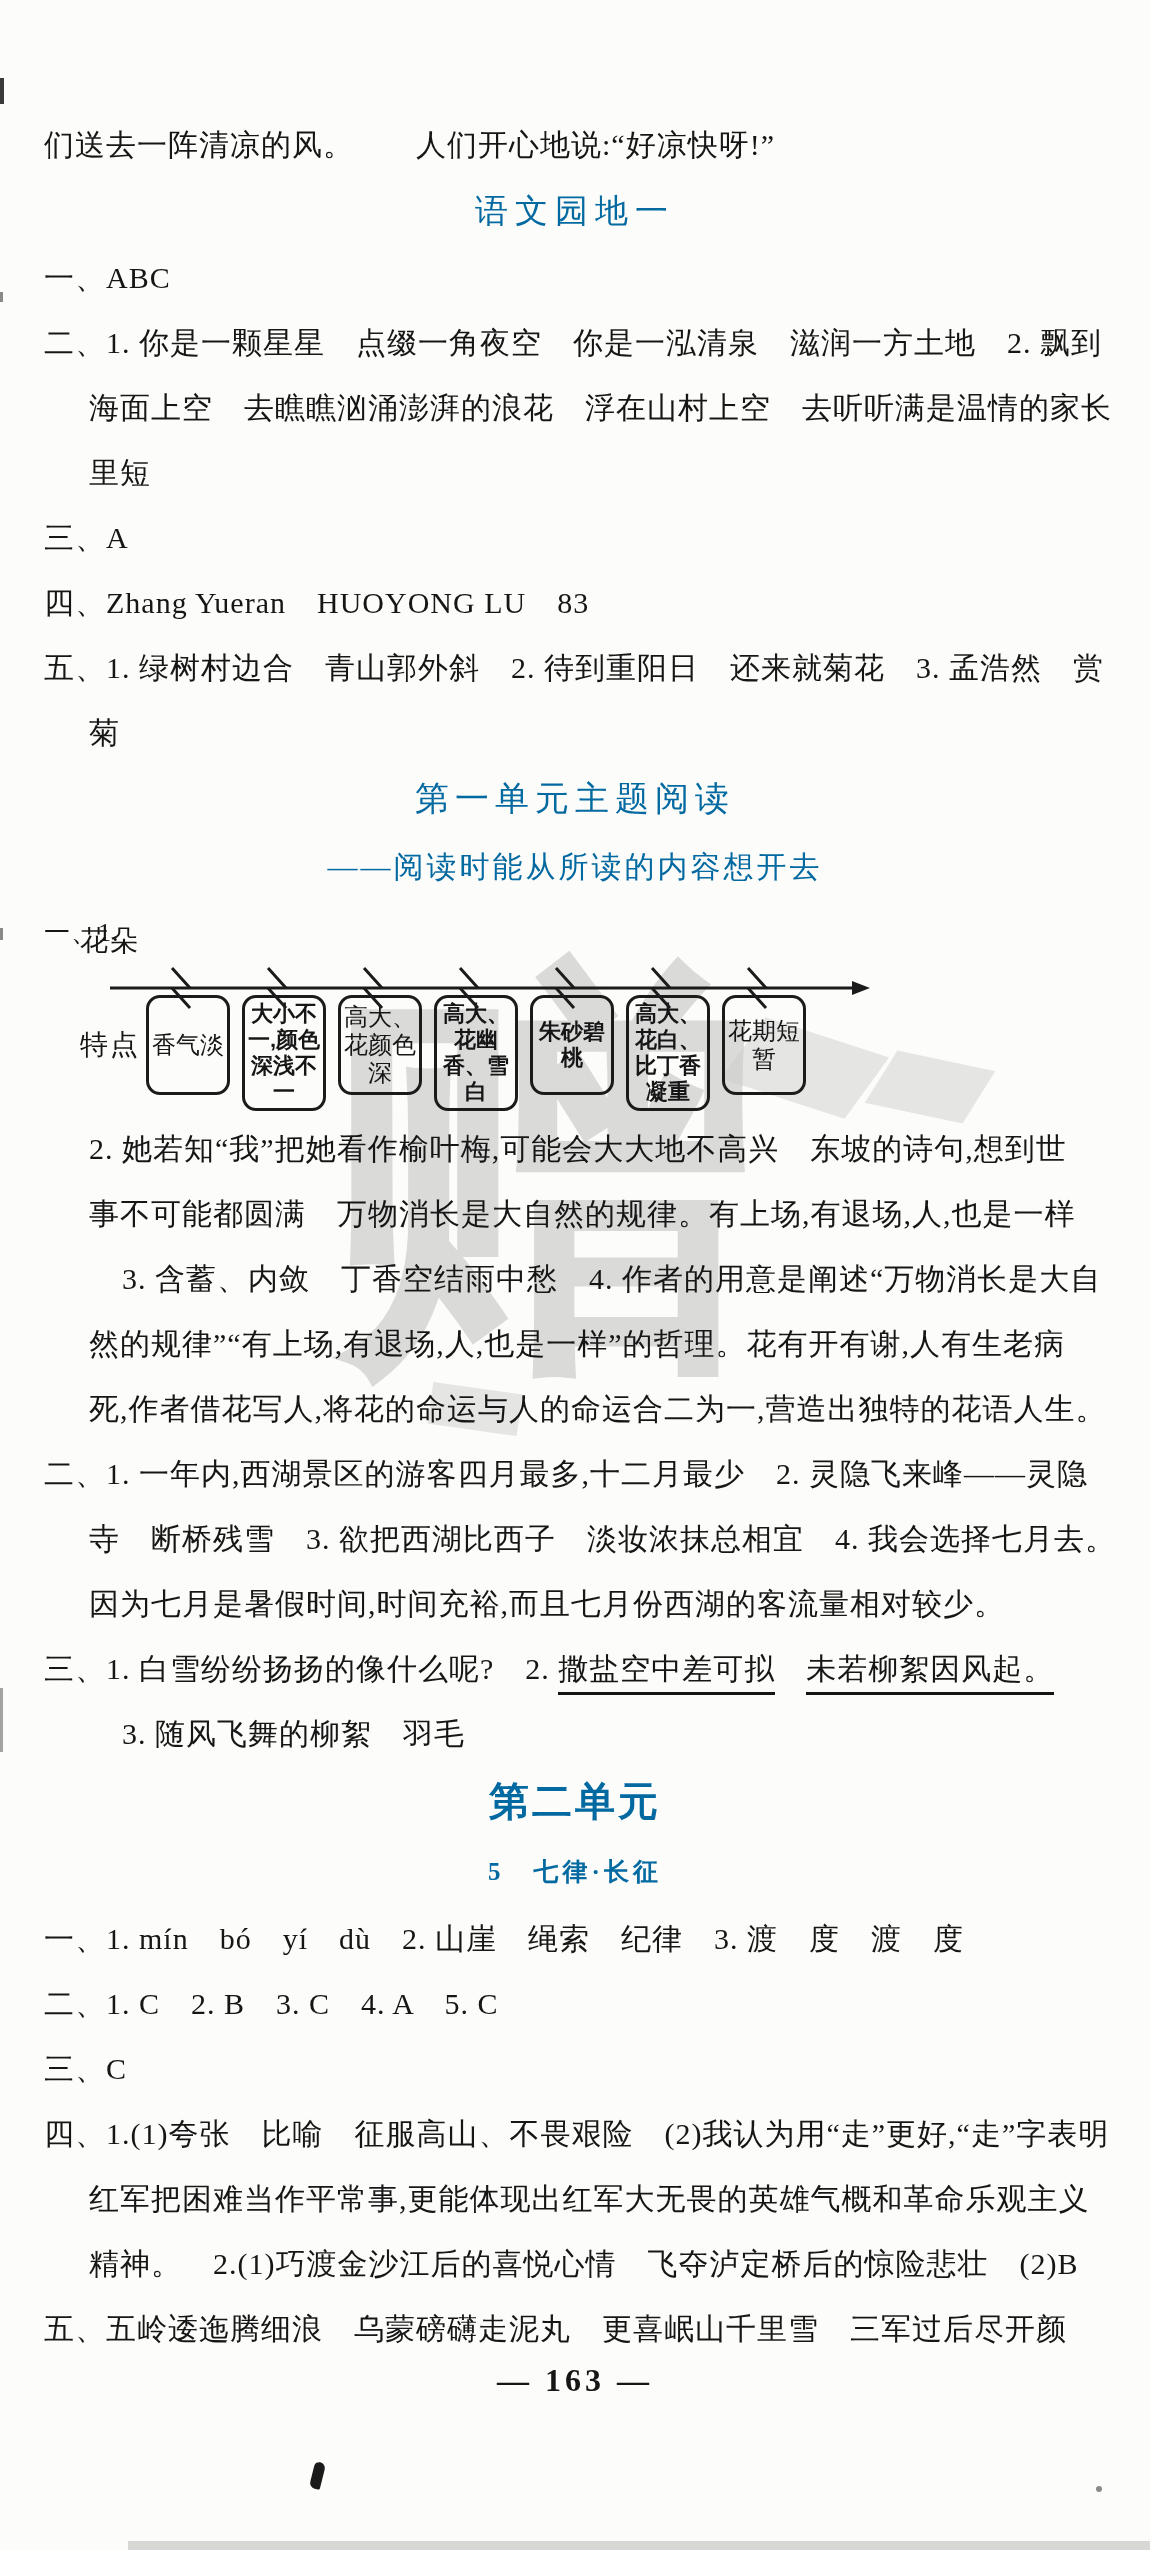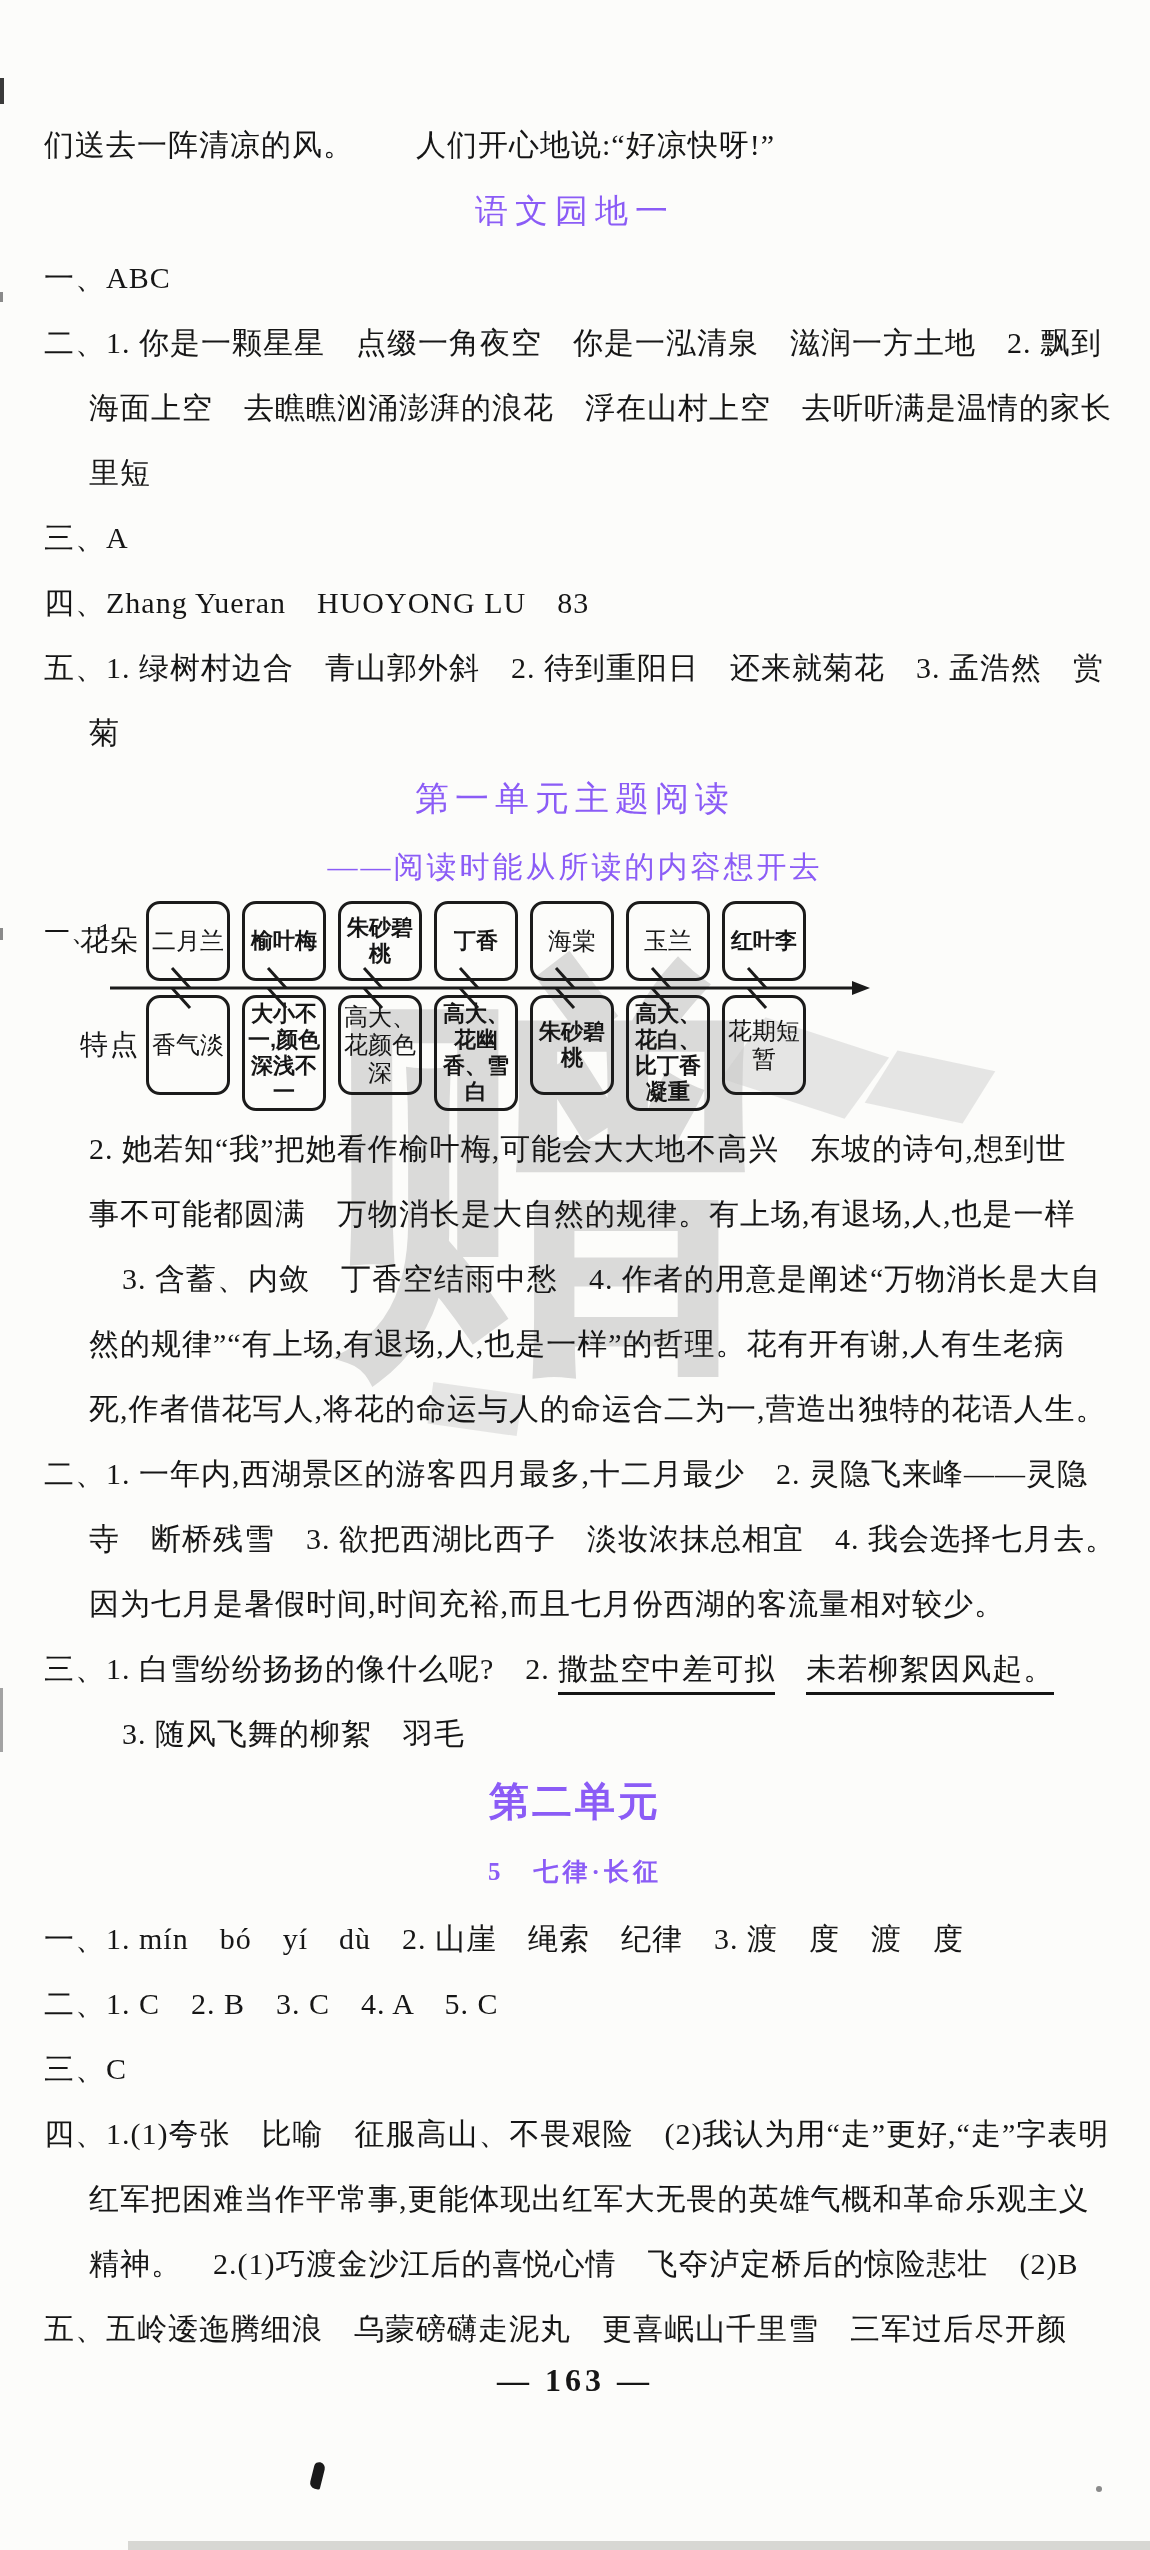--- a/index.html
+++ b/index.html
@@ -5,21 +5,21 @@
   html,body{margin:0;padding:0;background:#e8e8e8;}
   .page{
     position:relative;width:1150px;height:2550px;margin:0 auto;
     background:#fcfcfa;overflow:hidden;
     font-family:"Liberation Serif","DejaVu Serif",serif;color:#161616;
   }
   .content{position:absolute;inset:0;padding:112px 44px 9px 44px;box-sizing:border-box;}
   .line{height:65px;line-height:65px;font-size:30px;letter-spacing:1px;white-space:nowrap;}
   .ind1{padding-left:45px;}
   .ind2{padding-left:78px;}
-  .h-orange{color:#8b5cf6;text-align:center;white-space:nowrap;}
+  .h-orange{color:#0369a1;text-align:center;white-space:nowrap;}
   .h1{height:68px;line-height:68px;font-size:33px;letter-spacing:7px;}
   .h2{height:68px;line-height:68px;font-size:34px;letter-spacing:6px;}
   .h2sub{height:68px;line-height:68px;font-size:30px;letter-spacing:3px;}
   .h3{height:72px;line-height:72px;font-size:40px;letter-spacing:3px;font-weight:bold;}
   .h4{height:68px;line-height:68px;font-size:25px;letter-spacing:4px;font-weight:bold;}
   .u{border-bottom:3px solid #151515;padding-bottom:7px;}
   
   .diagram{position:relative;height:215px;}
   .q-label{position:absolute;left:0;top:14px;font-size:26px;letter-spacing:1px;}
   .d-rows{margin-left:36px;}
@@ -85,29 +85,20 @@
     <div class="line ind1">菊</div>
 
     <div class="h-orange h2">第一单元主题阅读</div>
     <div class="h-orange h2sub">——阅读时能从所读的内容想开去</div>
 
     <div class="diagram">
       <span class="q-label">一、1.</span>
       <div class="d-rows">
         <div class="d-row row1">
           <span class="d-rowlabel">花朵</span>
-          <div class="d-boxes">
-            <div class="d-box">二月兰</div>
-            <div class="d-box b">榆叶梅</div>
-            <div class="d-box b">朱砂碧桃</div>
-            <div class="d-box b">丁香</div>
-            <div class="d-box">海棠</div>
-            <div class="d-box">玉兰</div>
-            <div class="d-box b">红叶李</div>
-          </div>
         </div>
         <div class="d-arrowwrap">
           <svg width="800" height="34" viewBox="0 0 800 34">
             <line x1="30" y1="17" x2="774" y2="17" stroke="#1b1b1b" stroke-width="3"></line>
             <g stroke="#1b1b1b" stroke-width="3">
               <line x1="92" y1="-3" x2="110" y2="17"></line>
                 <line x1="92" y1="17" x2="110" y2="37"></line>
               <line x1="188" y1="-3" x2="206" y2="17"></line>
                 <line x1="188" y1="17" x2="206" y2="37"></line>
               <line x1="284" y1="-3" x2="302" y2="17"></line>

